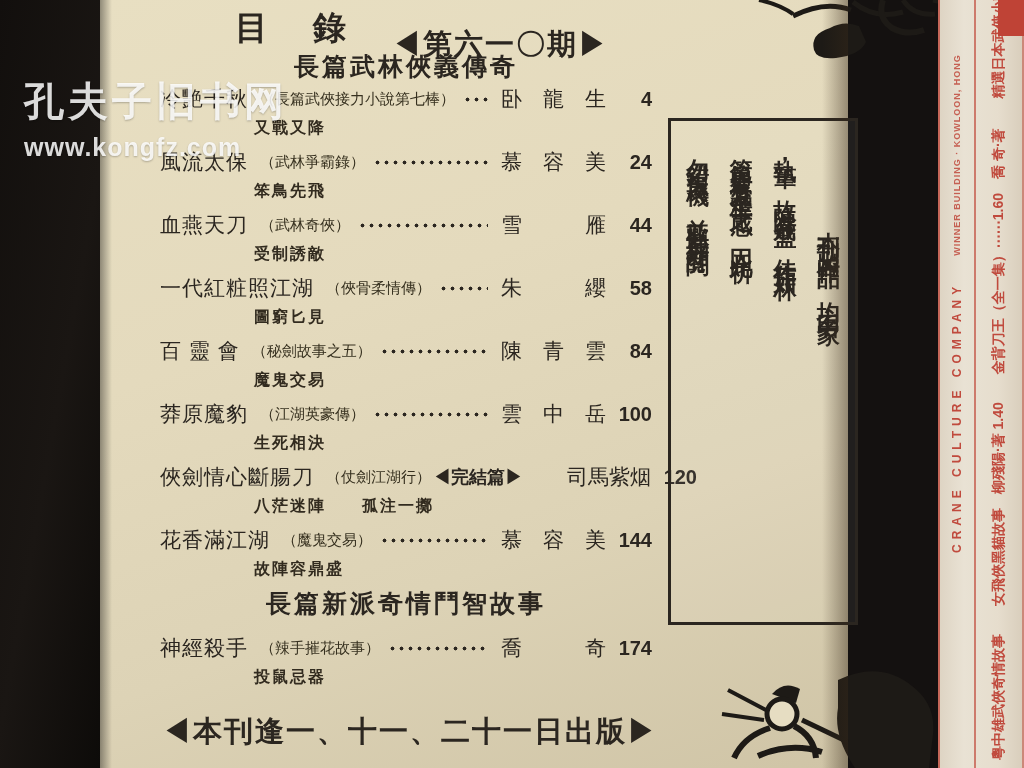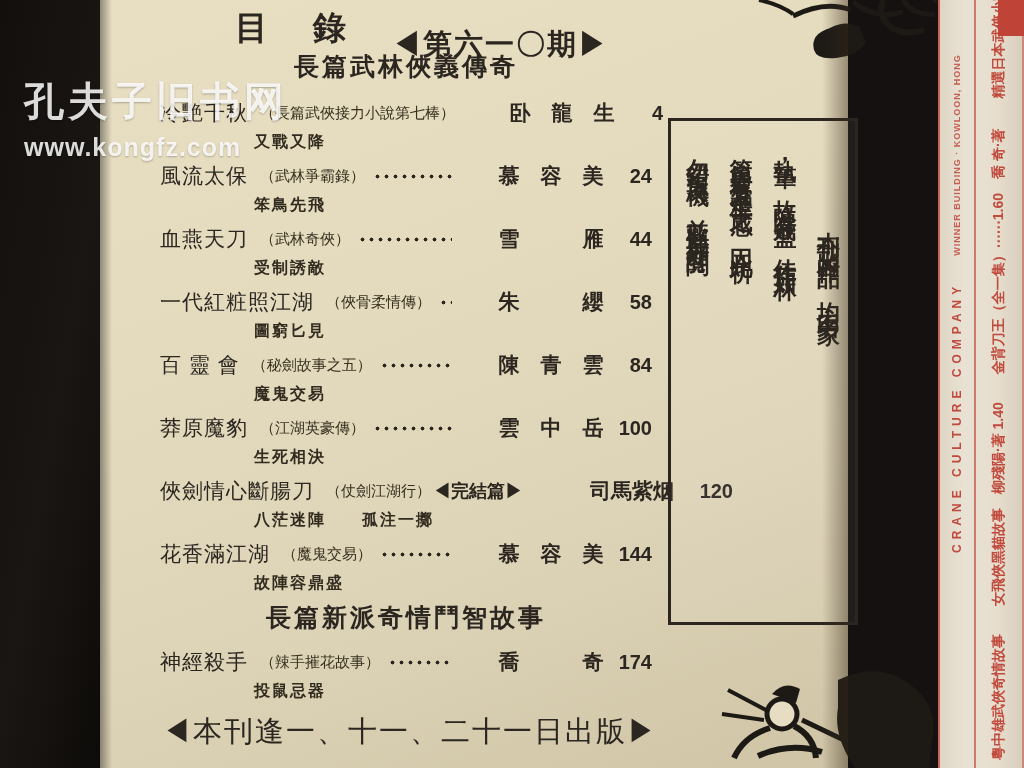--- a/index.html
+++ b/index.html
@@ -24,38 +24,38 @@
     background:linear-gradient(90deg,rgba(0,0,0,0),rgba(56,42,26,.45));}
 
   
   .hdr-title{position:absolute;left:135px;top:6px;font-size:33px;font-weight:800;
     letter-spacing:6px;white-space:pre;}
   .hdr-issue{position:absolute;left:292px;top:9px;font-size:29px;font-weight:800;letter-spacing:2px;margin-top:16px;}
 
   
   .toc{position:absolute;left:60px;top:50px;width:492px;}
   .sec-head{text-align:center;font-size:25px;font-weight:800;letter-spacing:3px;
-    height:32px;line-height:32px;margin-bottom:14px;}
+    height:32px;line-height:32px;}
   .sec-head.second{margin-top:4px;margin-bottom:12px;}
   .entry{margin-bottom:3px;}
   .entry-main{display:flex;align-items:center;height:34px;}
   .t{font-size:21px;font-weight:400;letter-spacing:1px;white-space:pre;}
   .p{font-size:15px;font-weight:500;color:#36301f;white-space:nowrap;margin-left:12px;}
   .tag{font-size:18px;font-weight:800;margin:0 2px;white-space:nowrap;}
   .tag:empty{display:none;}
   .lead{flex:1;height:34px;margin:0 8px;
     background:radial-gradient(circle,#2b2620 1.7px,rgba(0,0,0,0) 2.2px) left center / 9px 9px repeat-x;}
-  .au{width:110px;font-size:21px;font-weight:700;white-space:pre;text-align:center;flex:none;margin-left:36px;}
+  .au{width:110px;font-size:21px;font-weight:400;white-space:pre;text-align:right;flex:none;}
   .pg{width:46px;font-size:20px;font-weight:800;text-align:right;flex:none;}
   .note{height:26px;line-height:24px;padding-left:94px;font-size:16px;font-weight:600;
     letter-spacing:2px;color:#322b1f;white-space:pre;}
 
   
   .pub{position:absolute;left:55px;top:712px;width:510px;text-align:center;
-    font-size:29px;font-weight:400;letter-spacing:2px;white-space:nowrap;}
+    font-size:29px;font-weight:700;letter-spacing:2px;white-space:nowrap;}
 
   
   .notice{position:absolute;left:568px;top:118px;width:190px;height:507px;
     border:3px solid #2b2620;box-sizing:border-box;
     display:flex;flex-direction:row-reverse;justify-content:space-between;
     padding:20px 14px 16px 14px;background:rgba(255,255,250,.06);}
   .nb-col{writing-mode:vertical-rl;text-orientation:upright;
     font-size:23px;font-weight:600;letter-spacing:6px;line-height:1.1;color:#2b2620;}
   .nb-first{padding-top:72px;}
 

